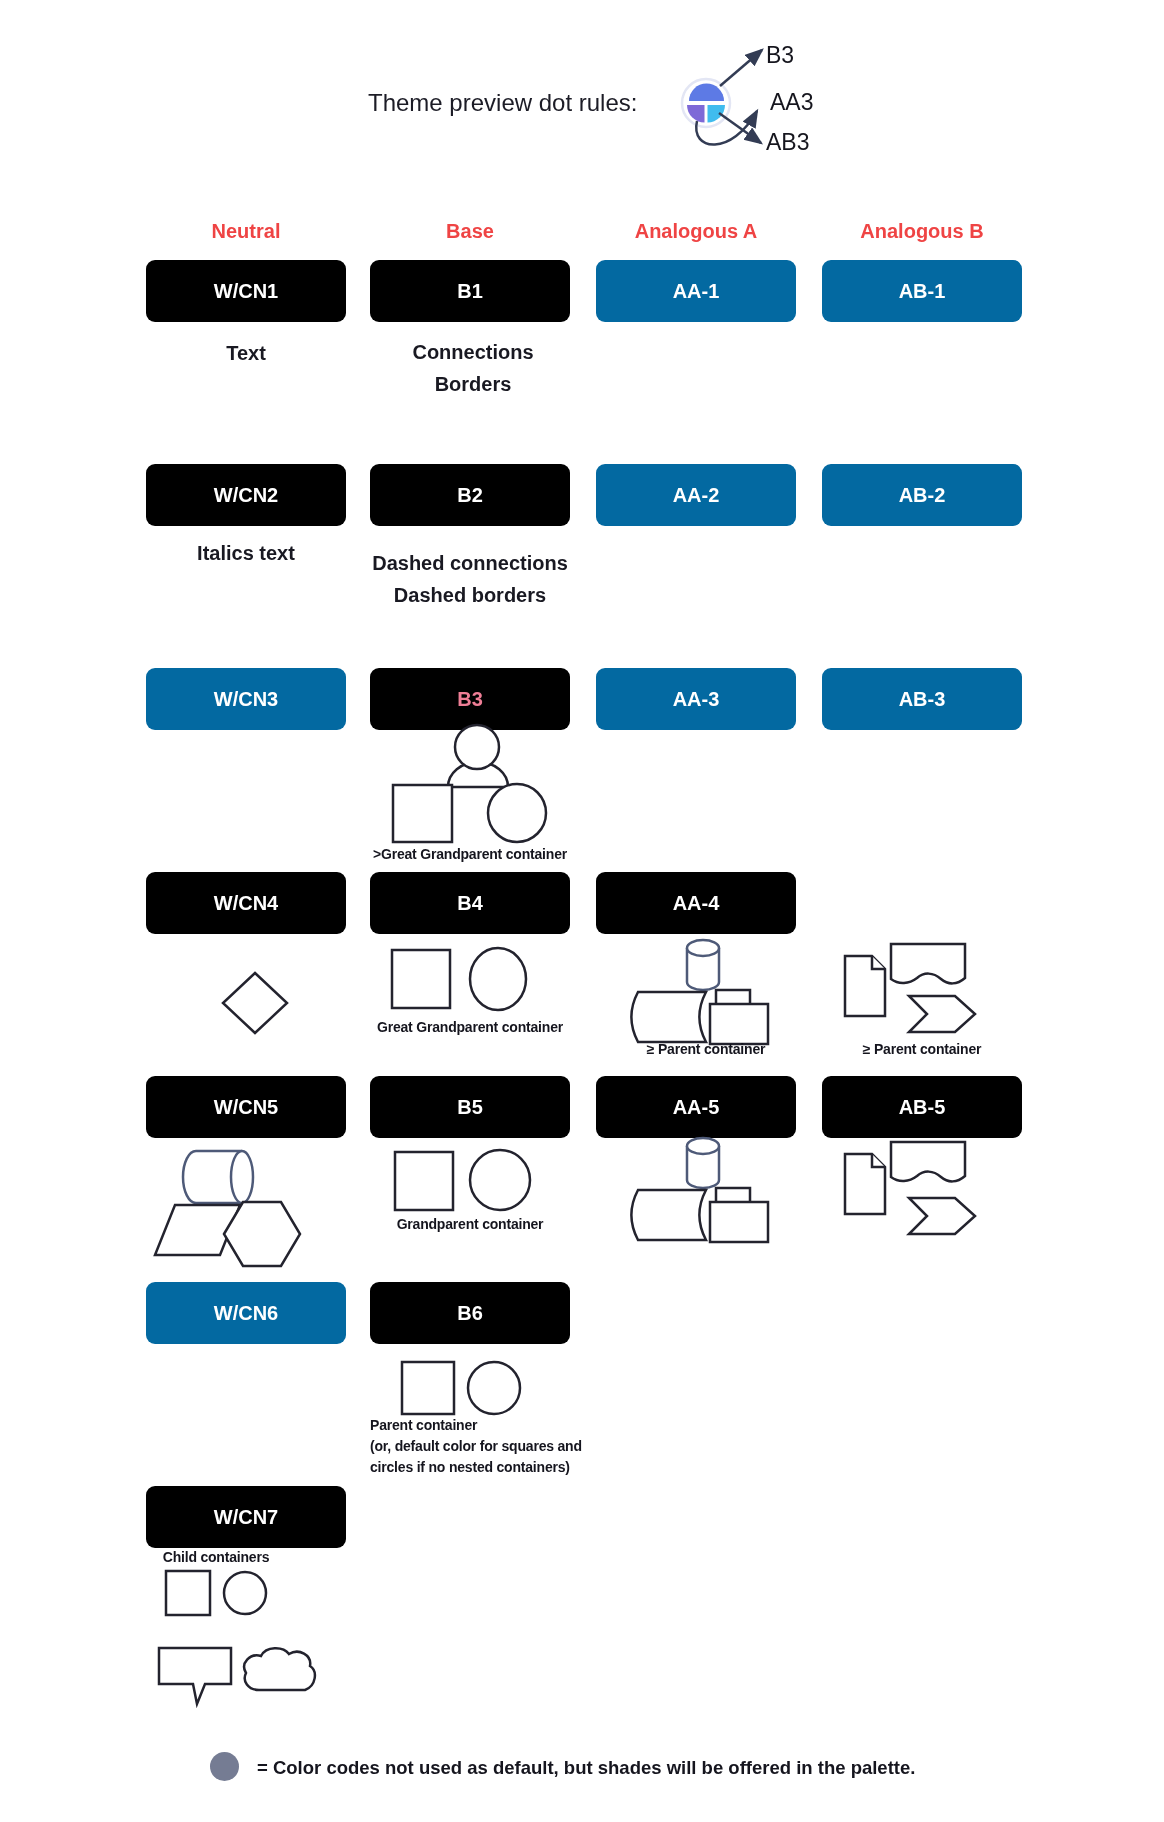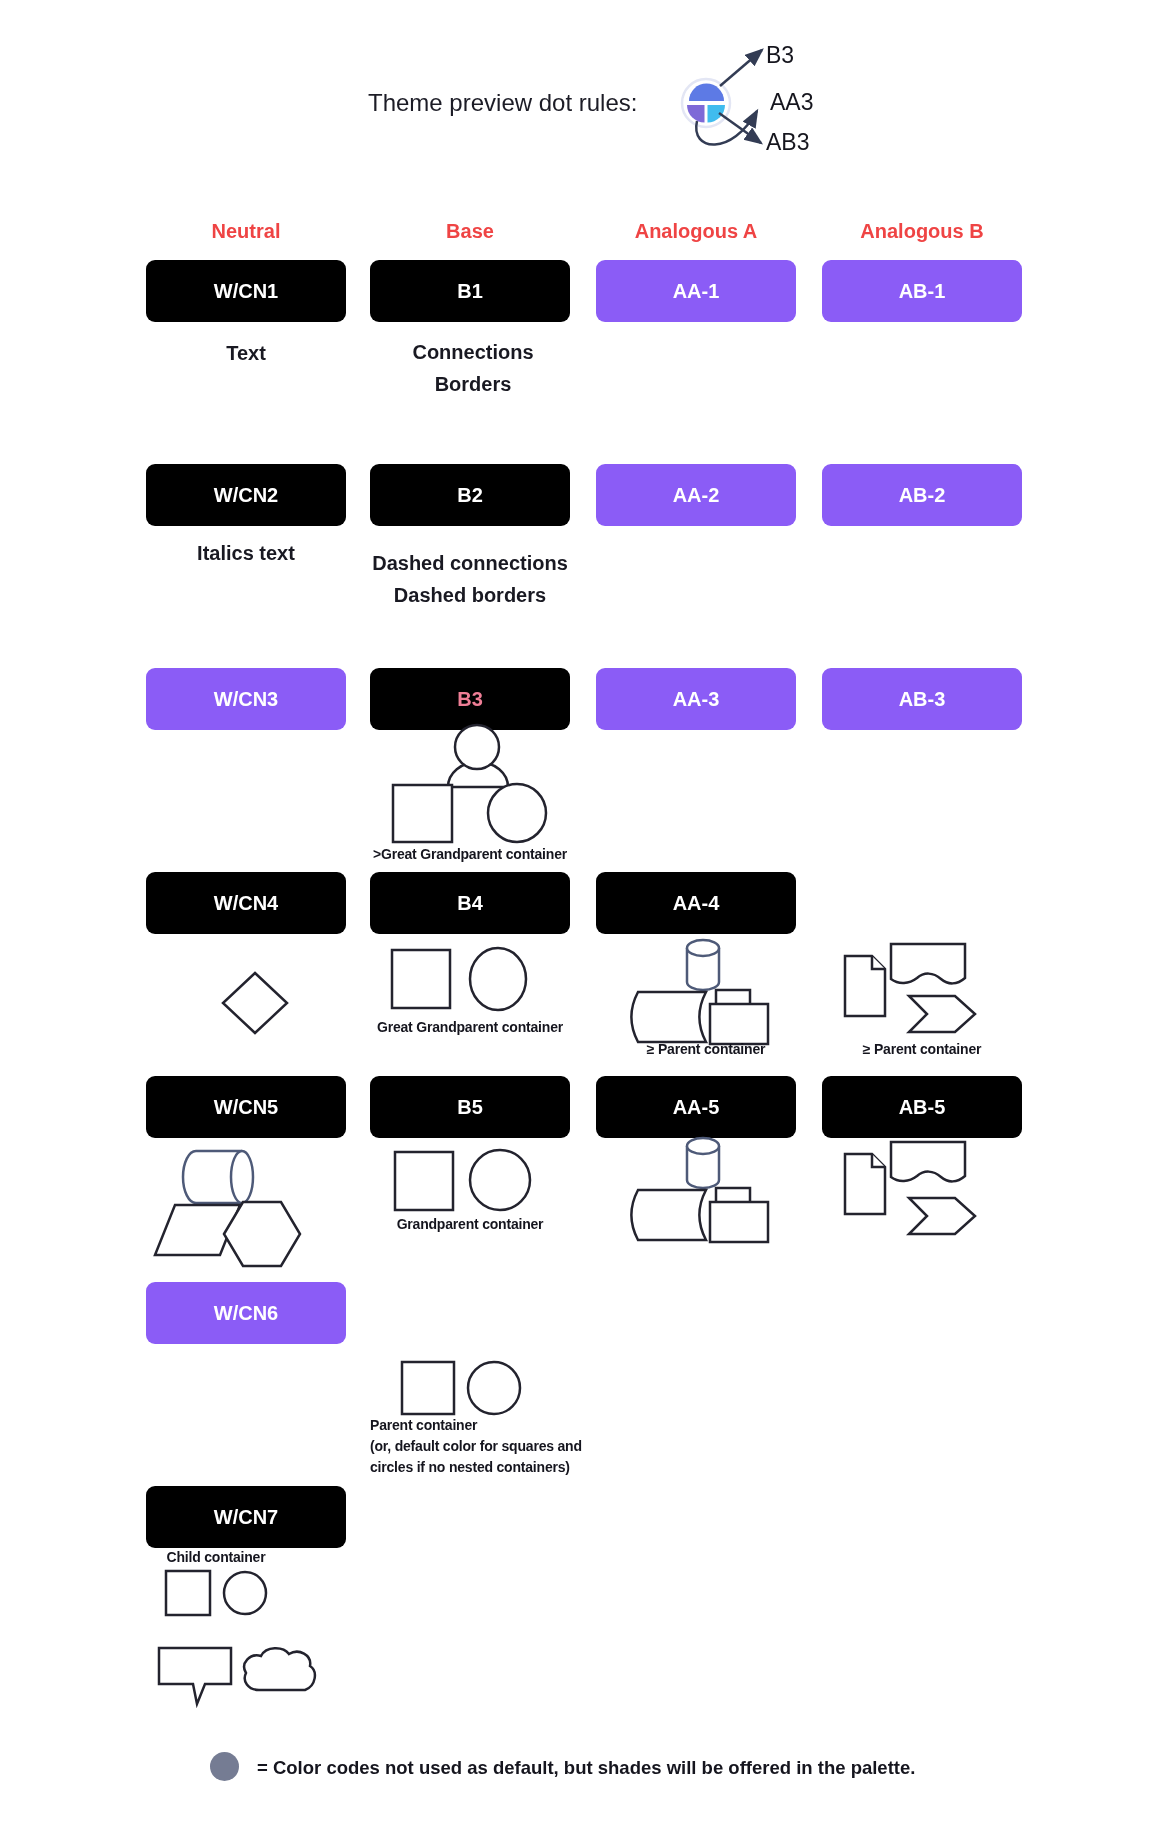--- a/index.html
+++ b/index.html
@@ -12,21 +12,21 @@
   .legend-label{font-size:23px;color:#16161e;}
   .colhead{width:200px;top:220px;text-align:center;font-weight:bold;font-size:20px;color:#ef4444;}
   .c1{left:146px}.c2{left:370px}.c3{left:596px}.c4{left:822px}
   .r1{top:260px}.r2{top:464px}.r3{top:668px}.r4{top:872px}.r5{top:1076px}.r6{top:1282px}.r7{top:1486px}
   .btn{
     position:absolute;width:200px;height:62px;border-radius:9px;
     display:flex;align-items:center;justify-content:center;
     font-weight:bold;font-size:20px;color:#ffffff;
   }
   .btn.dark{background:#000000;}
-  .btn.gray{background:#8b5cf6;}
+  .btn.gray{background:#0369a1;}
   .btn.pinktext{color:#ef7e96;}
   .note{position:absolute;width:220px;text-align:center;font-weight:bold;font-size:20px;color:#191922;}
   .cap{position:absolute;text-align:center;font-weight:bold;font-size:14px;letter-spacing:-0.2px;color:#15151e;}
   .cap-left{text-align:left;}
   .shape{fill:#ffffff;stroke:#23232e;stroke-width:2.5;}
   .shape-slate{fill:#ffffff;stroke:#4e5a78;stroke-width:2.5;}
   .arrow{fill:none;stroke:#333c54;stroke-width:2.5;}
   .svgblk{position:absolute;overflow:visible;}
   .footer-dot{position:absolute;left:210px;top:1752px;width:29px;height:29px;border-radius:50%;background:#757c93;}
   .footer-text{position:absolute;left:257px;top:1757px;font-weight:bold;font-size:18.5px;color:#15151e;}
@@ -149,31 +149,32 @@
   </svg>
 
   <svg class="svgblk" style="left:835px;top:1128px;" width="150" height="110" viewBox="0 0 150 110">
     <path class="shape" d="M 10 26 L 37 26 L 50 39 L 50 86 L 10 86 Z"></path>
     <path class="shape" d="M 37 26 L 37 39 L 50 39" fill="none"></path>
     <path class="shape" d="M 56 14 L 130 14 L 130 48 C 122 55 113 55 106 49 C 98 42 89 42 82 48 C 74 54 64 55 56 49 Z"></path>
     <path class="shape" d="M 74 70 L 120 70 L 140 88 L 120 106 L 74 106 L 92 88 Z"></path>
   </svg>
 
   <div class="btn gray c1 r6">W/CN6</div>
+  <div class="btn dark c2 r6">B6</div>
 
   <svg class="svgblk" style="left:390px;top:1356px;" width="150" height="62" viewBox="0 0 150 62">
     <rect class="shape" x="12" y="6" width="52" height="52"></rect>
     <circle class="shape" cx="104" cy="32" r="26"></circle>
   </svg>
   <div class="cap cap-left" style="left:370px;top:1417px;width:300px;">Parent container</div>
   <div class="cap cap-left" style="left:370px;top:1438px;width:300px;">(or, default color for squares and</div>
   <div class="cap cap-left" style="left:370px;top:1459px;width:300px;">circles if no nested containers)</div>
 
   <div class="btn dark c1 r7">W/CN7</div>
-  <div class="cap" style="left:116px;top:1549px;width:200px;">Child container</div>
+  <div class="cap" style="left:116px;top:1549px;width:200px;">Child containers</div>
 
   <svg class="svgblk" style="left:150px;top:1562px;" width="160" height="58" viewBox="0 0 160 58">
     <rect class="shape" x="16" y="9" width="44" height="44"></rect>
     <circle class="shape" cx="95" cy="31" r="21"></circle>
   </svg>
 
   <svg class="svgblk" style="left:125px;top:1638px;" width="210" height="72" viewBox="0 0 210 72">
     <path class="shape" d="M 34 10 L 106 10 L 106 46 L 80 46 L 72 66 L 68 46 L 34 46 Z"></path>
     <path class="shape" d="M 134 52 C 123 52 117 43 121 35 C 115 25 125 15 136 18 C 141 8 158 8 164 16 C 174 10 187 17 185 28 C 193 33 191 48 180 52 Z"></path>
   </svg>

